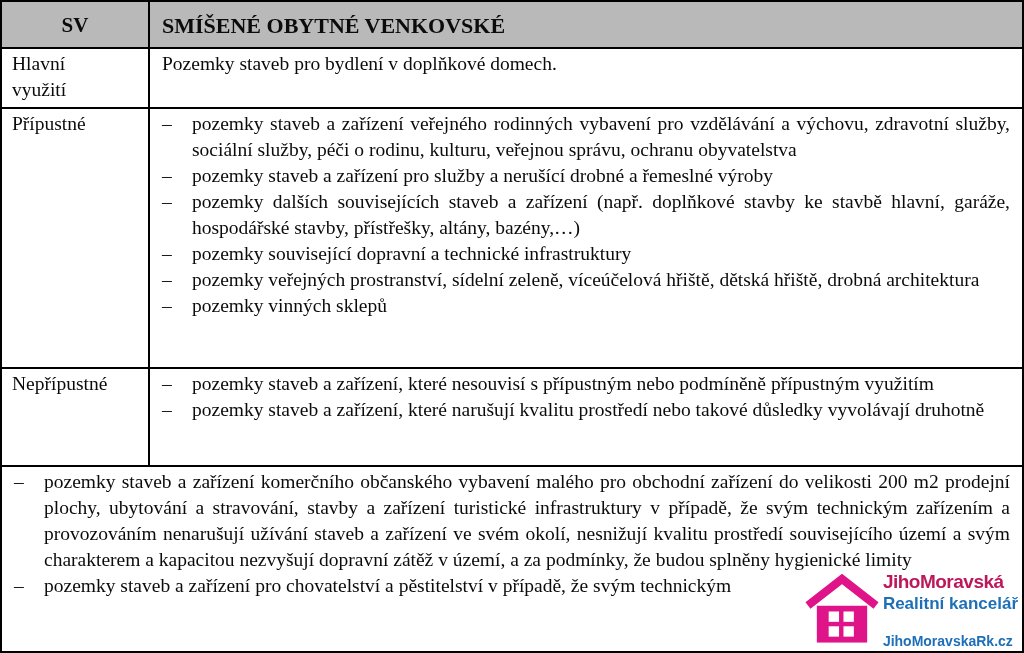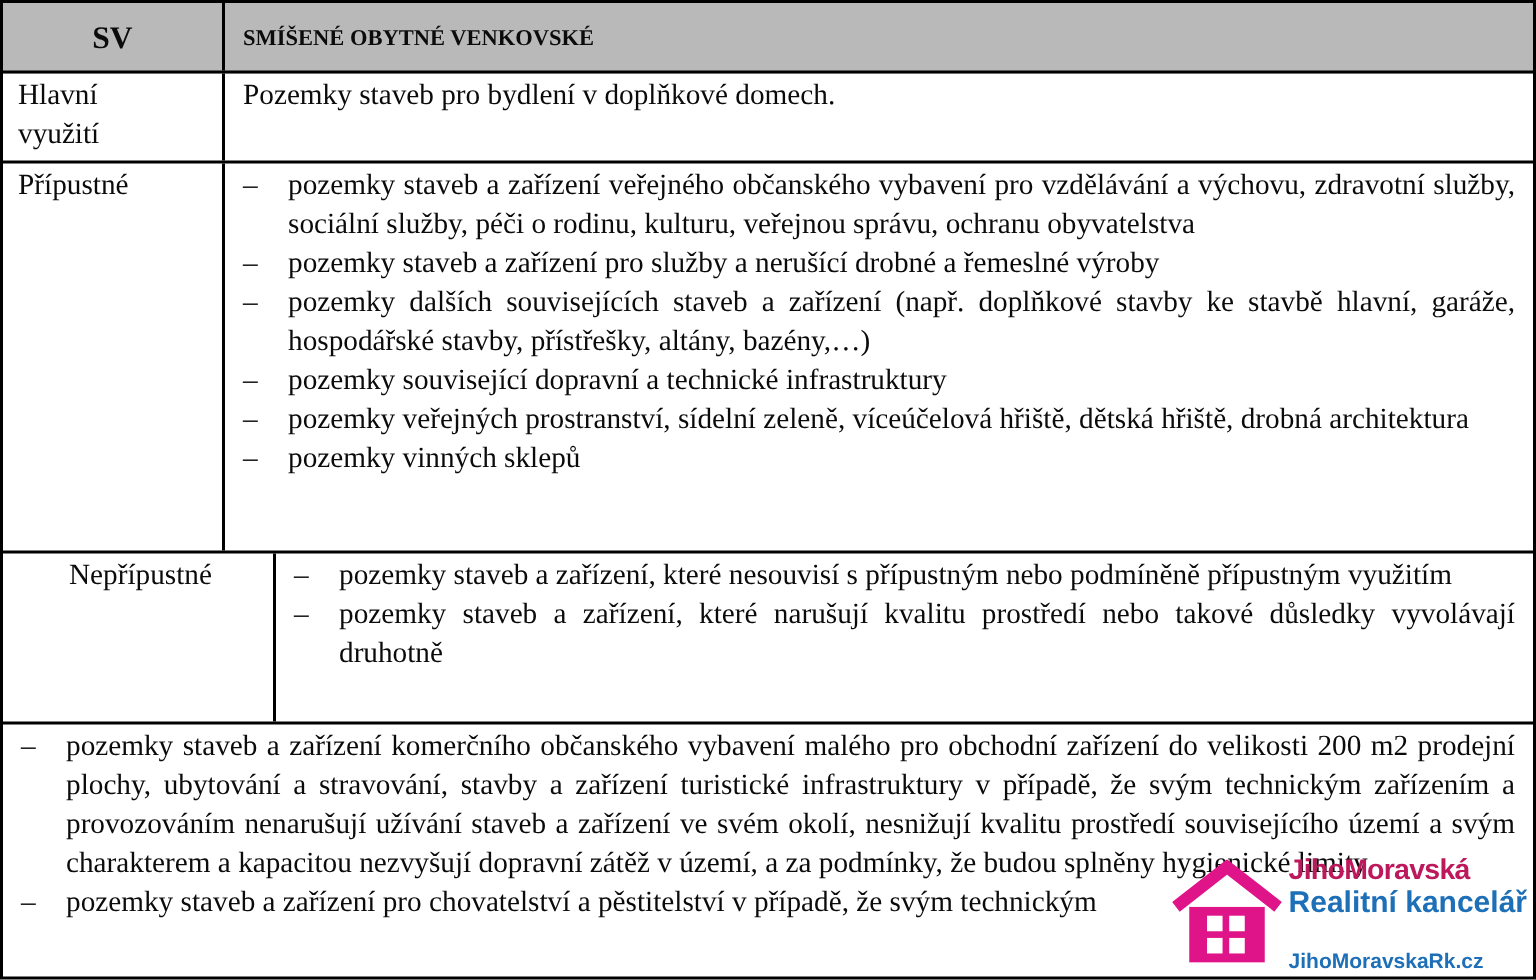--- a/index.html
+++ b/index.html
@@ -39,45 +39,45 @@
     font-size: 19.5px; line-height: 26px;
     overflow: hidden;
   }
   .header-row { background: #b9b9b9; height: 47px; }
   .header-row .label-cell {
     word-spacing: normal; font-weight: bold; font-size: 21px;
     display: flex; align-items: center; justify-content: center;
     padding: 0;
   }
   .header-row .content-cell {
-    font-weight: bold; font-size: 15px;
+    font-weight: bold; font-size: 22px;
     display: flex; align-items: center;
   }
   .row-hlavni { height: 60px; }
   .row-pripustne { height: 260px; }
-  .row-nepripustne { height: 114px; padding-left: 34px; }
+  .row-nepripustne { height: 98px; }
   .row-podminene { flex: 1 1 auto; border-bottom: none; }
   p.single { margin: 0; }
   ul.bullets { margin: 0; padding: 0; list-style: none; }
   ul.bullets li { display: flex; }
   ul.bullets .marker { flex: 0 0 30px; }
   ul.bullets .li-text { flex: 1 1 auto; text-align: justify; }
 
   
   .watermark {
     position: absolute; right: 4px; bottom: 1px;
     display: flex; align-items: flex-start;
     z-index: 5;
     font-family: "Liberation Sans", sans-serif;
     pointer-events: none;
   }
   .wm-house { flex: 0 0 auto; margin-top: 2px; }
   .wm-text { margin-left: 4px; white-space: nowrap; }
   .wm-brand   { font-weight: bold; font-size: 19px; letter-spacing: -0.5px; line-height: 20px; }
-  .wm-subtitle{ font-weight: bold; font-size: 20px; line-height: 19px; margin-top: 2px; }
+  .wm-subtitle{ font-weight: bold; font-size: 17px; line-height: 19px; margin-top: 2px; }
   .wm-url     { font-weight: bold; font-size: 14px; line-height: 15px; margin-top: 21px; }
 </style>
 </head>
 <body>
 
 <div class="doc">
 
   <div class="row header-row">
     <div class="label-cell">SV</div>
     <div class="content-cell">SMÍŠENÉ OBYTNÉ VENKOVSKÉ</div>
@@ -89,21 +89,21 @@
       <p class="single">Pozemky staveb pro bydlení v doplňkové domech.</p>
     </div>
   </div>
 
   <div class="row row-pripustne">
     <div class="label-cell">Přípustné</div>
     <div class="content-cell">
       <ul class="bullets">
           <li>
             <span class="marker">–</span>
-            <span class="li-text">pozemky staveb a zařízení veřejného občanského vybavení pro vzdělávání a výchovu, zdravotní služby, sociální služby, péči o rodinu, kulturu, veřejnou správu, ochranu obyvatelstva</span>
+            <span class="li-text">pozemky staveb a zařízení veřejného rodinných vybavení pro vzdělávání a výchovu, zdravotní služby, sociální služby, péči o rodinu, kulturu, veřejnou správu, ochranu obyvatelstva</span>
           </li>
           <li>
             <span class="marker">–</span>
             <span class="li-text">pozemky staveb a zařízení pro služby a nerušící drobné a řemeslné výroby</span>
           </li>
           <li>
             <span class="marker">–</span>
             <span class="li-text">pozemky dalších souvisejících staveb a zařízení (např. doplňkové stavby ke stavbě hlavní, garáže, hospodářské stavby, přístřešky, altány, bazény,…)</span>
           </li>
           <li>

